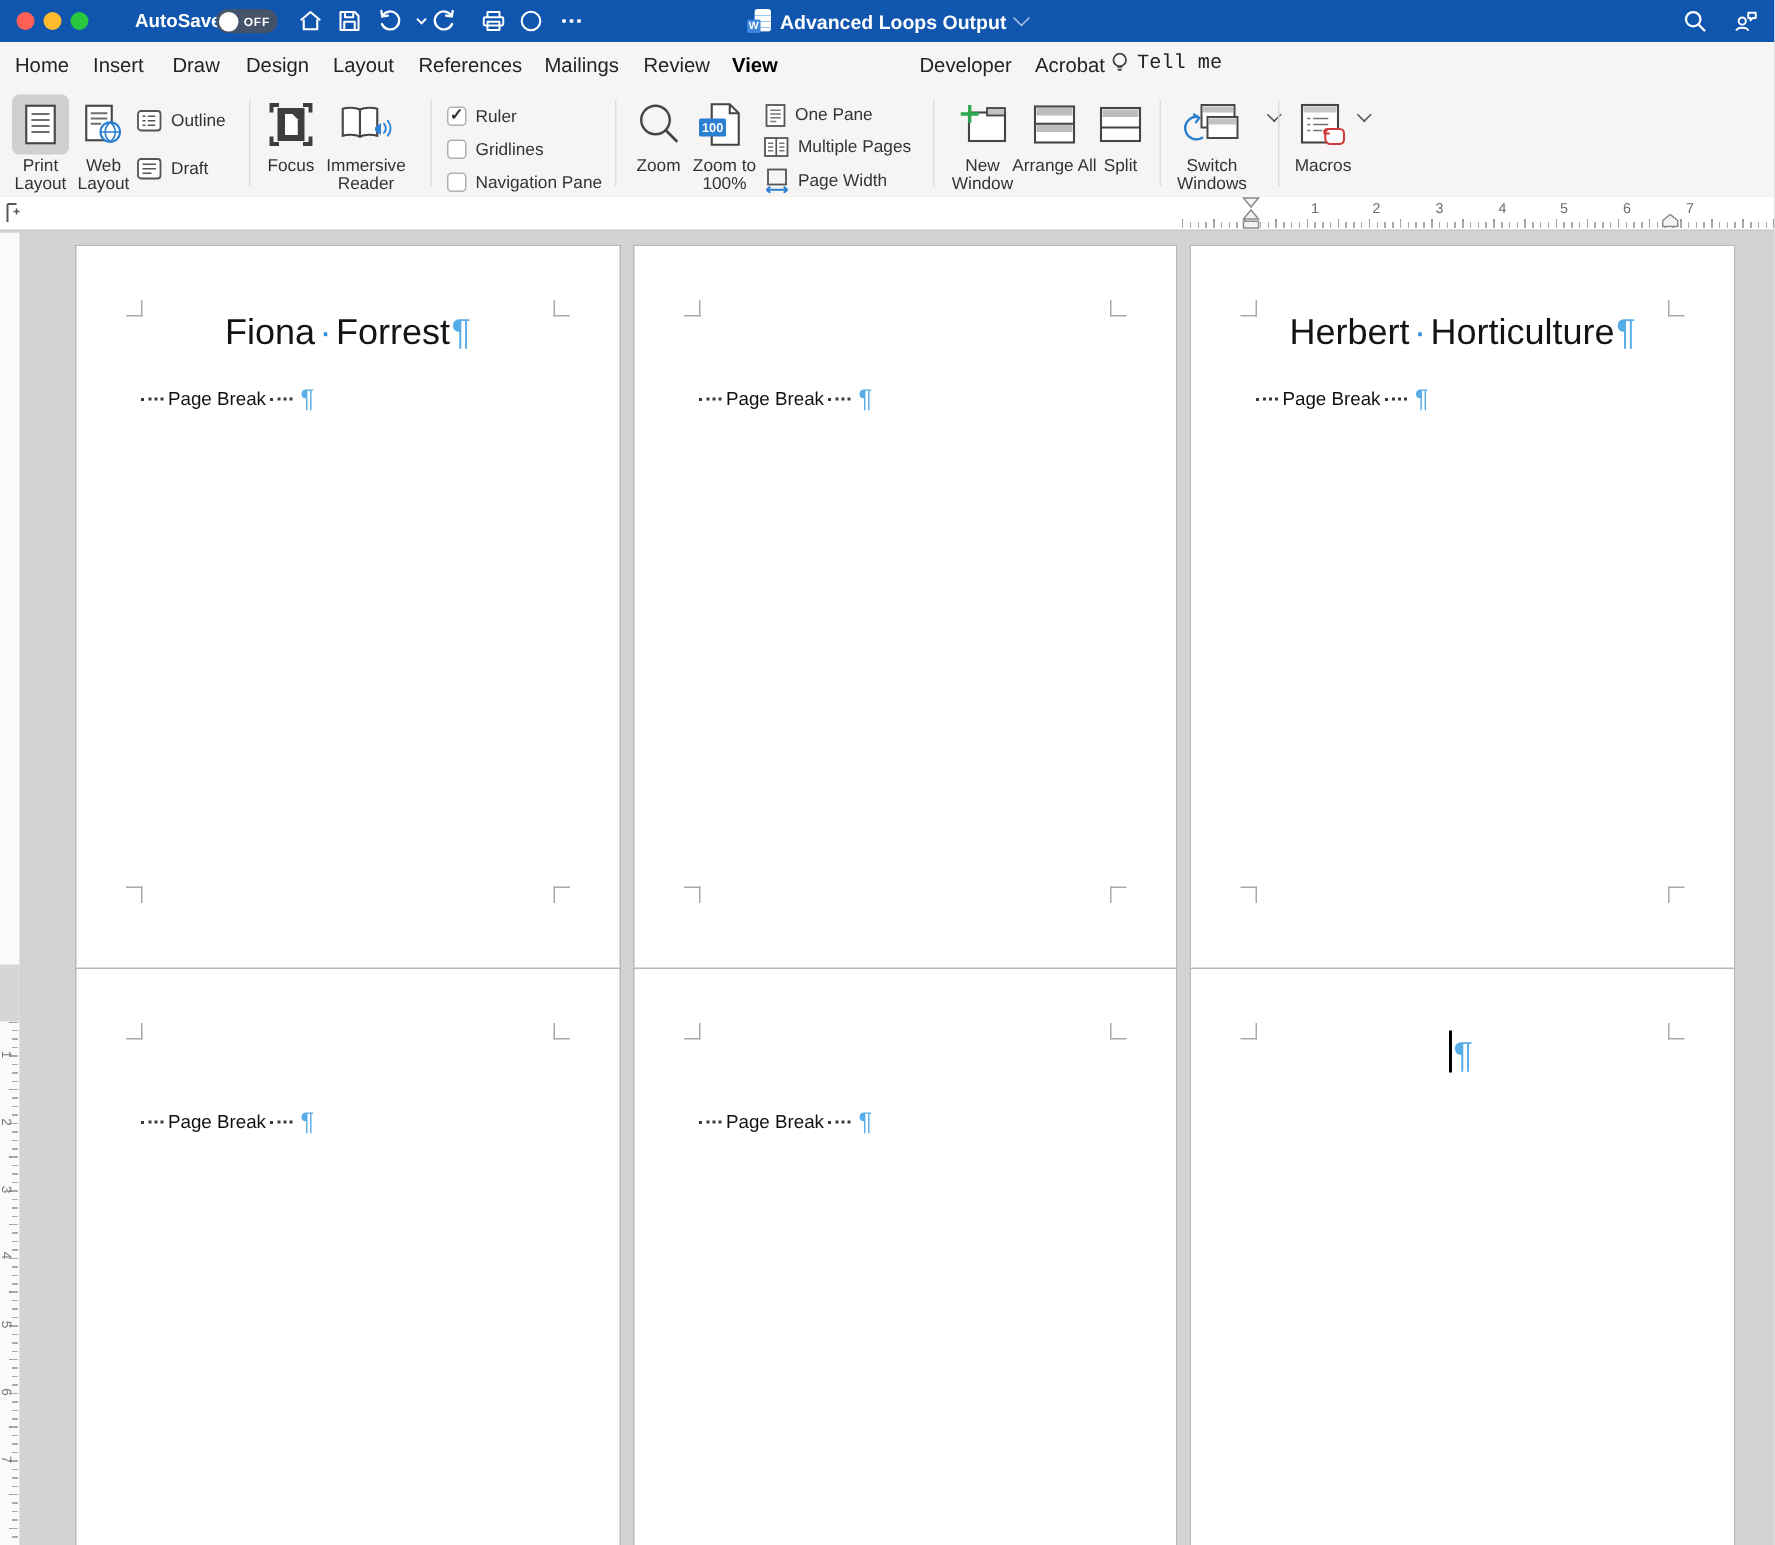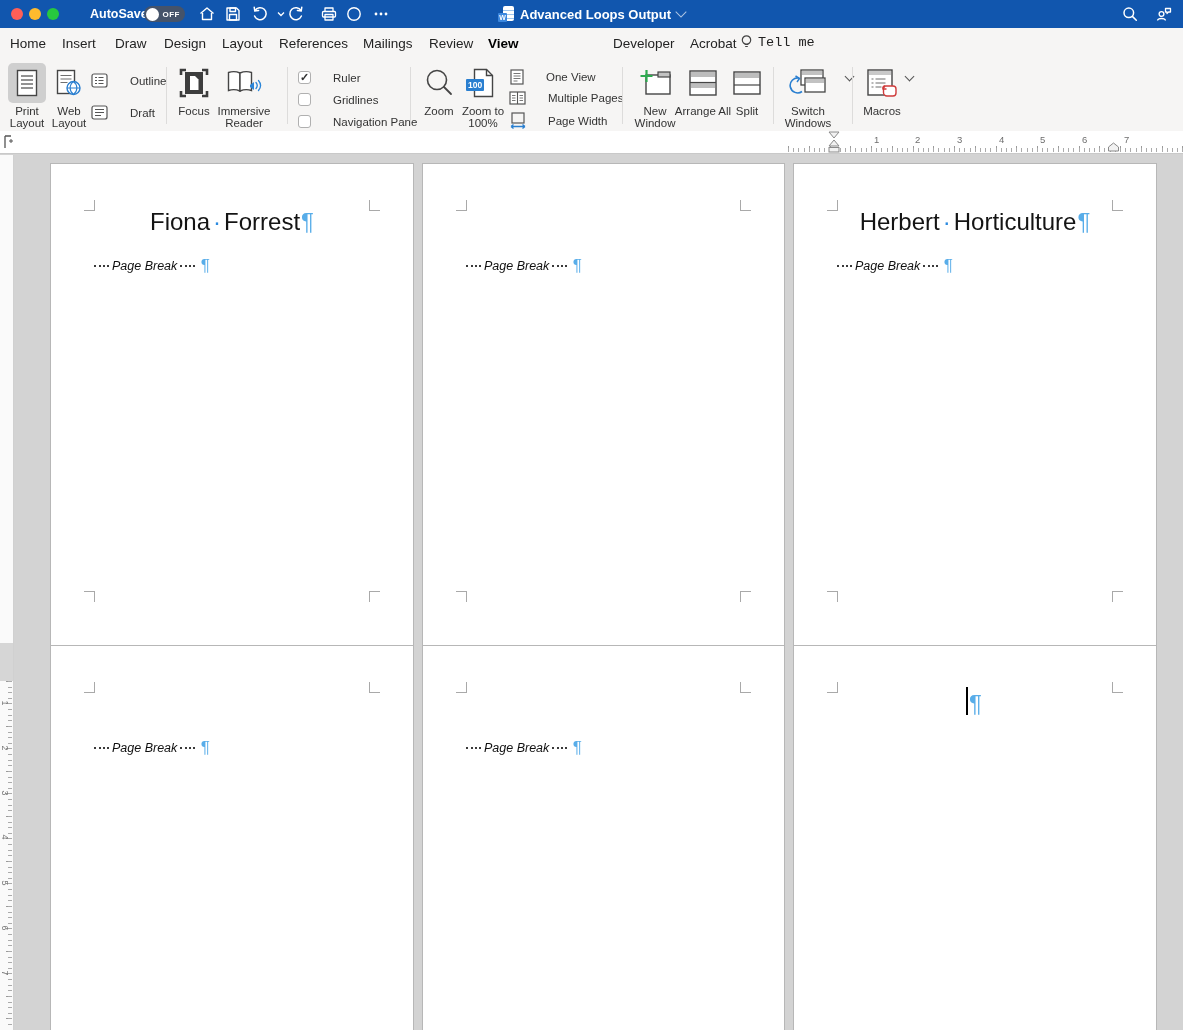--- a/index.html
+++ b/index.html
@@ -34,21 +34,21 @@
   .act-btn{position:absolute;top:33px;height:26px;border:1px solid #d2d2d2;border-radius:5px;background:#fff;color:#185abd;font-size:13px;font-weight:700;display:flex;align-items:center;gap:6px;padding:0 10px;box-sizing:border-box;white-space:nowrap;}
   .act-btn svg{display:block;}
 
   
   .ribbon{position:absolute;left:0;top:60px;width:100%;height:71px;background:#f6f5f4;border-bottom:1px solid #d8d7d6;}
   .sep{position:absolute;top:7px;width:1px;height:57px;background:#dddcdb;}
   .cmd{position:absolute;text-align:center;cursor:default;}
   .cmd .icw{height:40px;display:flex;align-items:center;justify-content:center;}
   .cmd .icw.sel{background:#cfcfcf;border-radius:5px;}
   .rlabel{font-size:11.5px;line-height:12px;color:#333;margin-top:2px;}
-  .cmd-inline{position:absolute;display:flex;align-items:center;gap:22px;}
+  .cmd-inline{position:absolute;display:flex;align-items:center;gap:6px;}
   .cmd-inline .rlabel{margin:0;white-space:nowrap;}
   .cbx{width:13px;height:13px;border:1px solid #b0b0b0;border-radius:3px;background:#fff;box-sizing:border-box;font-size:11px;line-height:11px;text-align:center;color:#333;font-weight:700;}
   .chev-dd{width:6px;height:6px;border-right:1.4px solid #555;border-bottom:1.4px solid #555;transform:rotate(45deg);position:absolute;}
 
   
   .hruler{position:absolute;left:0;top:131px;width:100%;height:23px;background:#fff;border-bottom:1px solid #c9c9c9;box-sizing:border-box;}
   .hticks{position:absolute;left:788px;top:0;width:395px;height:21px;
     background-image:
       repeating-linear-gradient(90deg,#ababab 0,#ababab 1px,transparent 1px,transparent 5.1875px),
       repeating-linear-gradient(90deg,#9a9a9a 0,#9a9a9a 1px,transparent 1px,transparent 20.75px);
@@ -72,21 +72,21 @@
   .p4{left:50px;top:490px;}.p5{left:422px;top:490px;width:363px;}.p6{left:793px;top:490px;}
   .corner{position:absolute;width:10px;height:10px;border:0 solid #a9a9a9;}
   .c-tl{left:33px;top:36px;border-right-width:1px;border-bottom-width:1px;}
   .c-tr{right:33px;top:36px;border-left-width:1px;border-bottom-width:1px;}
   .c-bl{left:33px;top:427px;border-right-width:1px;border-top-width:1px;}
   .c-br{right:33px;top:427px;border-left-width:1px;border-top-width:1px;}
 
   .ptitle{position:absolute;left:0;top:44px;width:100%;text-align:center;font-size:24px;color:#141414;white-space:nowrap;}
   .sdot{color:#2d8be0;padding:0 3px;}
   .pil-lg{color:#58ade9;margin-left:1px;}
-  .pbreak{position:absolute;left:40px;top:92px;display:flex;align-items:center;font-size:12.5px;color:#111;white-space:nowrap;font-style:italic;}
+  .pbreak{position:absolute;left:40px;top:92px;display:flex;align-items:center;font-size:12.5px;color:#111;white-space:nowrap;}
   .lead{width:15px;height:0;border-bottom:2px dotted #3a3a3a;margin:0 3px;}
   .pil-sm{color:#58ade9;font-size:17px;margin-left:2px;}
   .cursor-bar{position:absolute;left:calc(50% - 9px);top:41px;width:1.5px;height:28px;background:#000;}
 </style>
 </head>
 <body>
 
 <div class="window">
 
   <div class="titlebar">
@@ -318,21 +318,21 @@
         <span style="position:absolute;left:14px;top:16px;background:#2a7fd0;color:#fff;font-size:8.5px;font-weight:700;padding:1px 2px;border-radius:1px;">100</span>
       </div>
       <div class="rlabel">Zoom to 100%</div>
     </div>
 
     <div class="cmd-inline" style="left:510px;top:9px">
       <svg width="14" height="16" viewBox="0 0 14 16">
           <rect x="1" y="1" width="12" height="14" fill="#fff" stroke="#555" stroke-width="1.2"></rect>
           <path d="M3.5 4.5h7M3.5 7h7M3.5 9.5h7M3.5 12h4" stroke="#777" stroke-width="1"></path>
         </svg>
-      <span class="rlabel">One View</span>
+      <span class="rlabel">One Pane</span>
     </div>
     <div class="cmd-inline" style="left:509px;top:31px">
       <svg width="17" height="14" viewBox="0 0 17 14">
           <rect x="1" y="1" width="15" height="12" fill="#fff" stroke="#555" stroke-width="1.2"></rect>
           <path d="M8.5 1v12" stroke="#555" stroke-width="1.1"></path>
           <path d="M3 4.5h3.5M3 7h3.5M3 9.5h3.5M10.5 4.5h3.5M10.5 7h3.5M10.5 9.5h3.5" stroke="#777" stroke-width="1"></path>
         </svg>
       <span class="rlabel">Multiple Pages</span>
     </div>
     <div class="cmd-inline" style="left:510px;top:52px">

